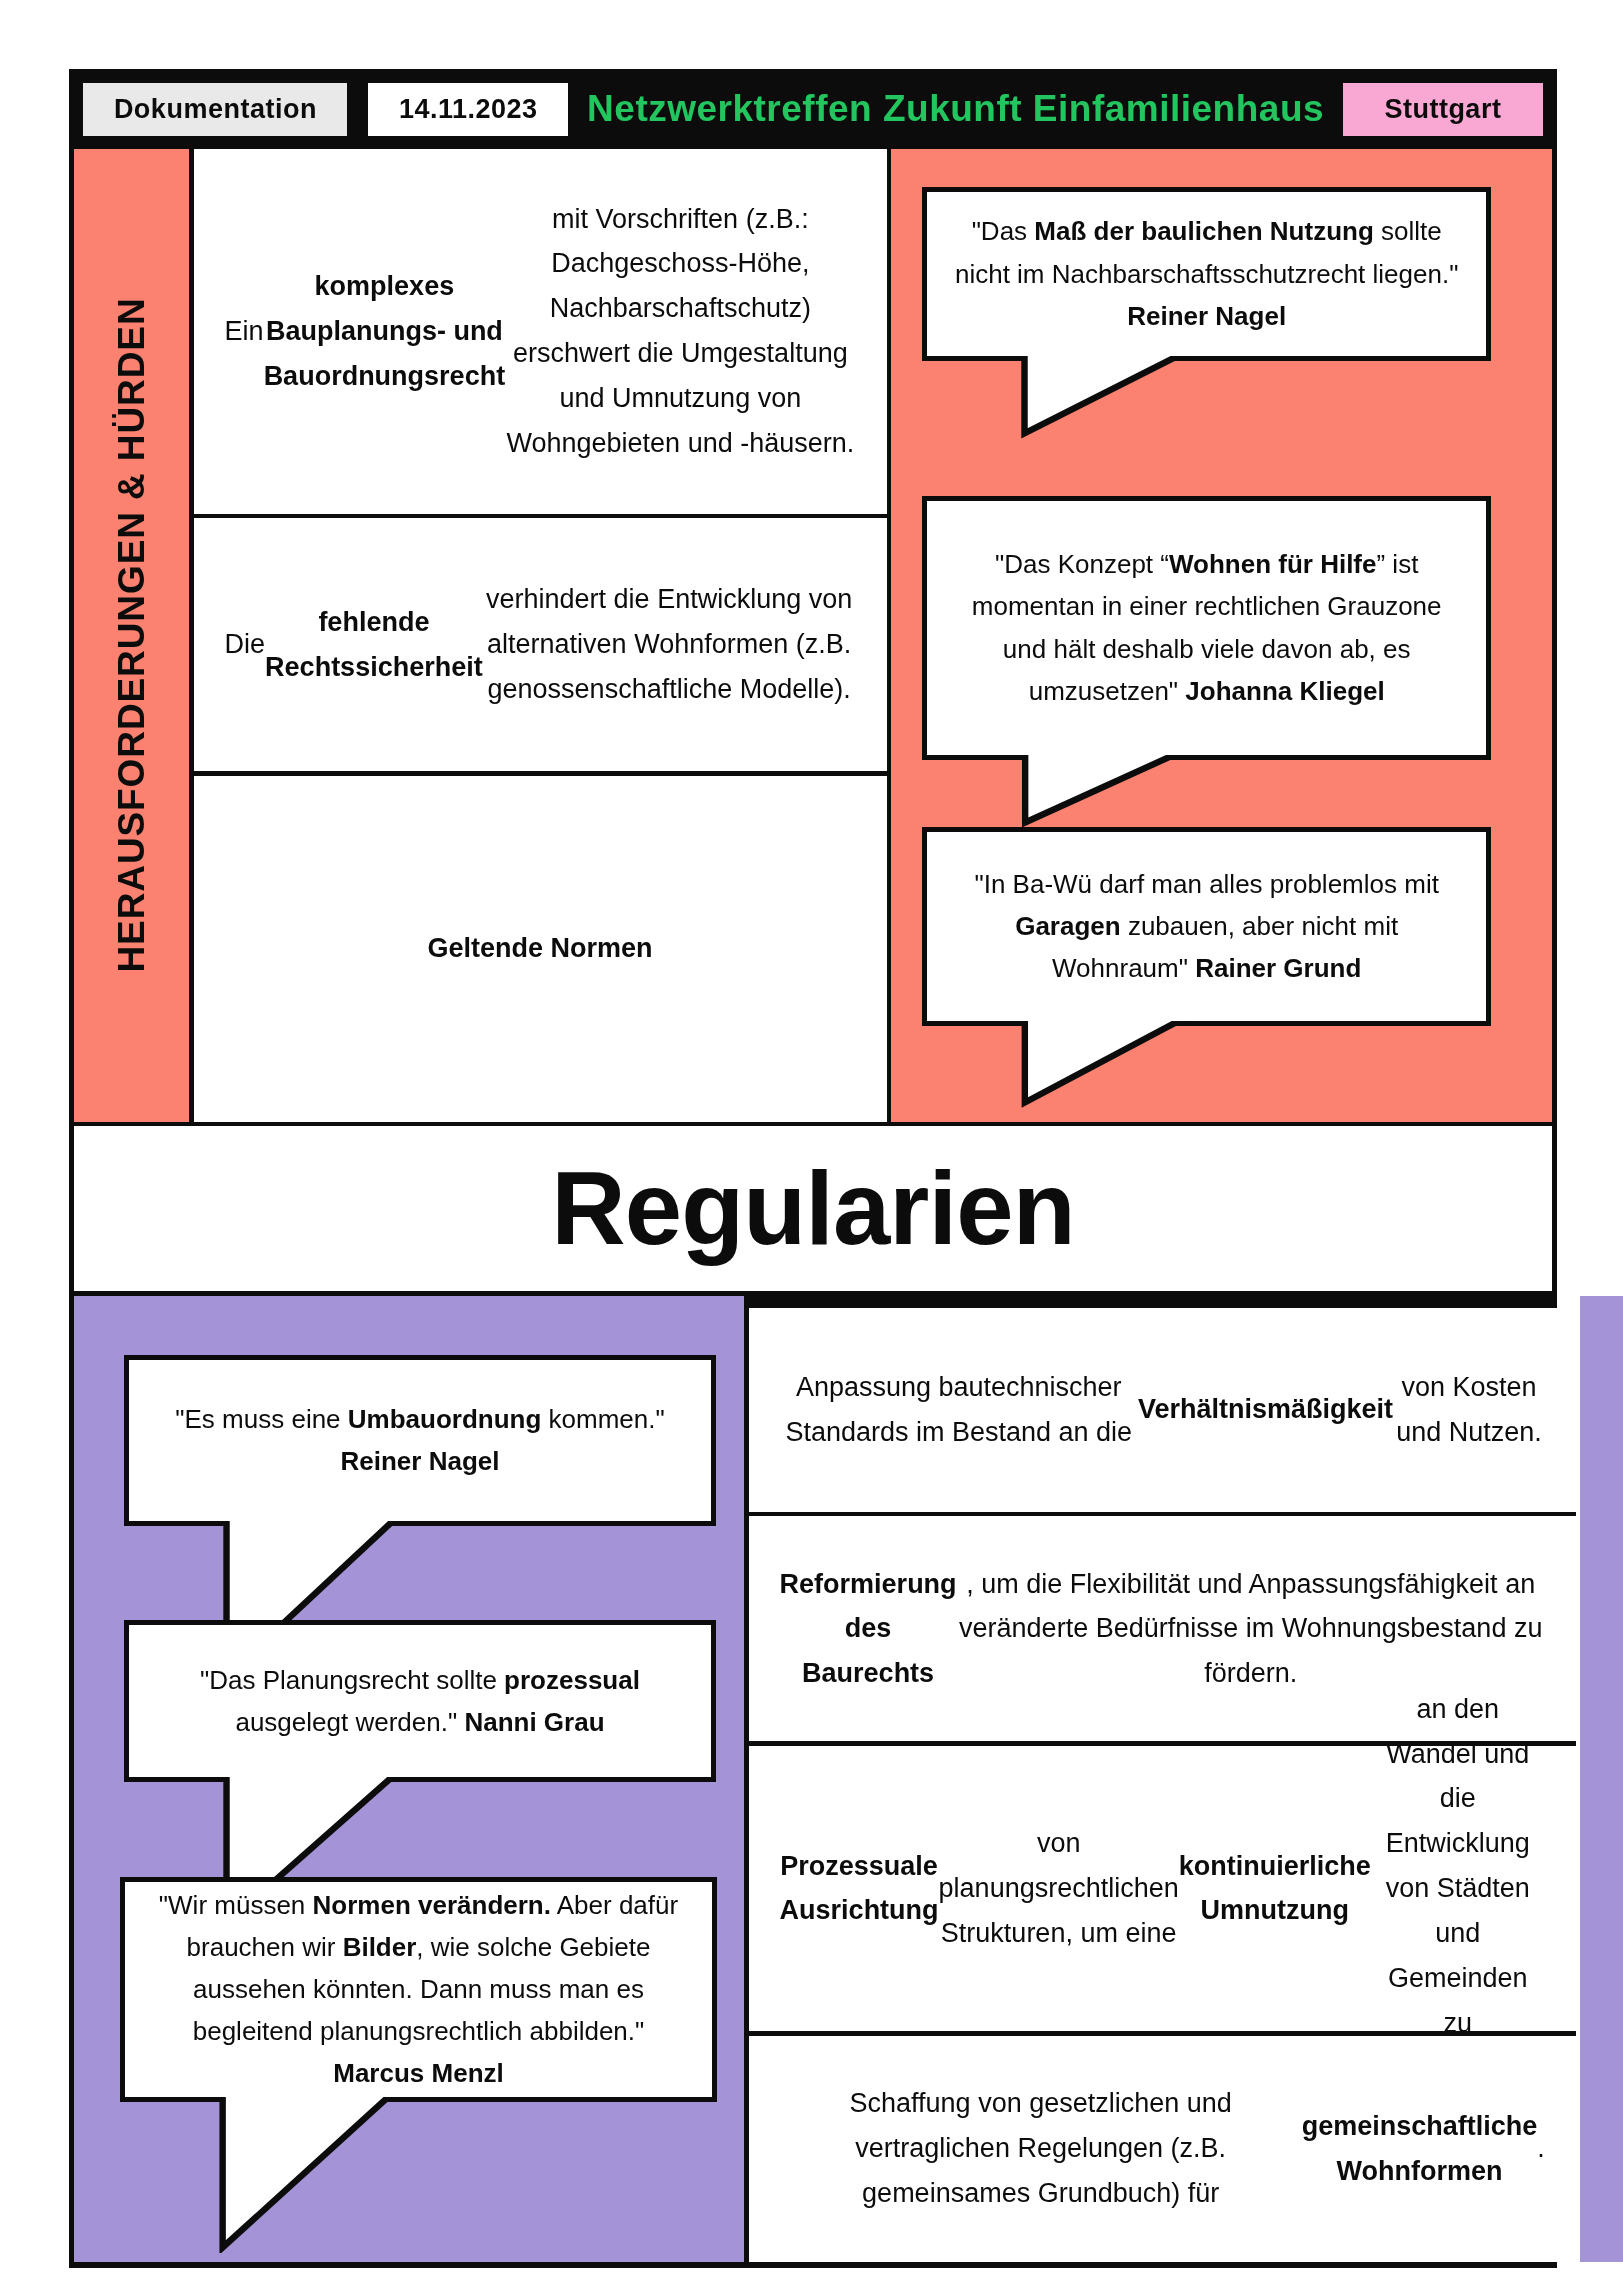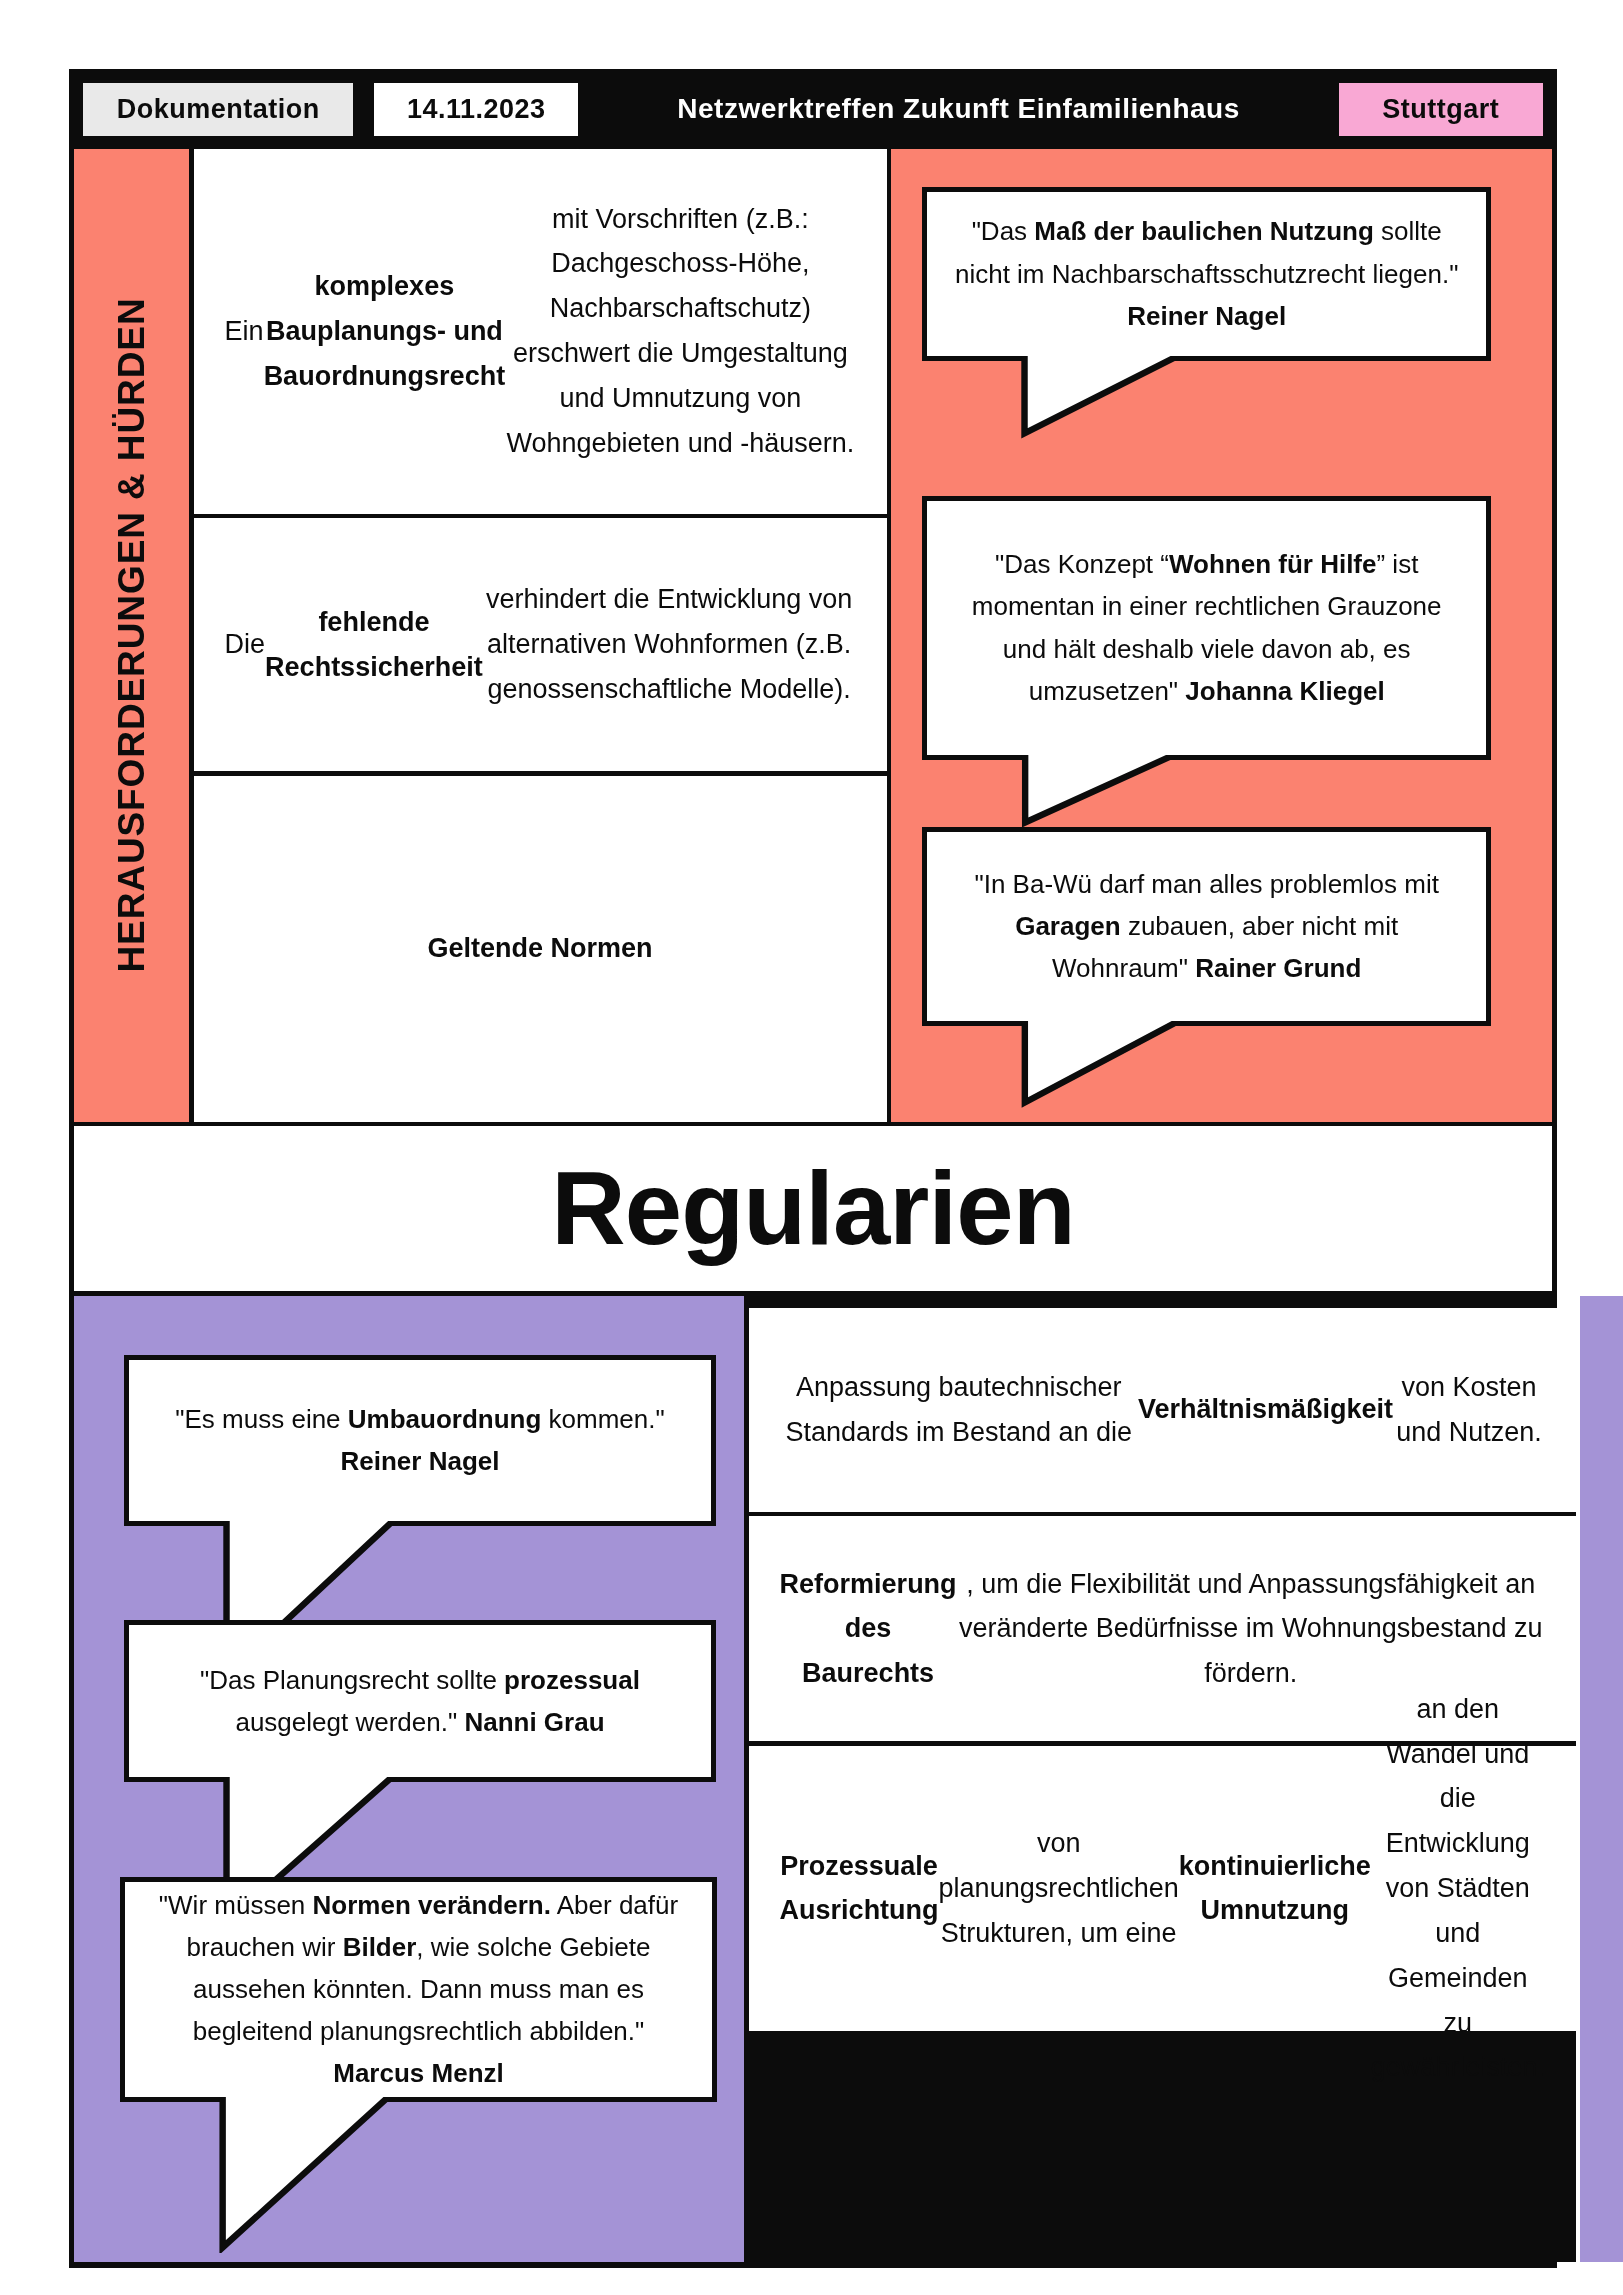--- a/index.html
+++ b/index.html
@@ -16,21 +16,21 @@
           background:var(--ink);border:5.5px solid var(--ink);
           display:flex;flex-direction:column;gap:4.6px;}
 
   
   .topbar{height:70px;background:var(--ink);display:flex;align-items:center;gap:17px;padding:0 7.3px;flex:0 0 auto;}
   .tag{height:57px;display:flex;align-items:center;justify-content:center;
        font-weight:bold;font-size:27px;border:2.8px solid var(--ink);letter-spacing:0.5px;}
   .tag.doc{width:274px;background:var(--graybox);}
   .tag.date{width:208px;background:#ffffff;}
   .tag.city{width:208px;background:#f9a8d4;}
-  .bartitle{flex:1;text-align:center;color:#ffffff;font-weight:bold;font-size:28px;letter-spacing:0.5px;white-space:nowrap;}
+  .bartitle{flex:1;text-align:center;color:#22c55e;font-weight:bold;font-size:37px;letter-spacing:0.5px;white-space:nowrap;}
 
   
   .top-section{height:973px;flex:0 0 auto;display:grid;grid-template-columns:115px 693px 1fr;gap:4.6px;background:var(--ink);}
   .bottom-section{height:966px;flex:0 0 auto;display:grid;grid-template-columns:670px 1fr 133px;gap:4.6px;background:var(--ink);}
 
   .side-strip{position:relative;}
   .side-strip.coral{background:var(--coral);}
   .side-strip.purple{background:var(--purple);}
   .vlabel{position:absolute;top:50%;left:50%;white-space:nowrap;font-weight:bold;}
   .vlabel.up{transform:translate(-50%,-50%) rotate(-90deg);font-size:37px;letter-spacing:0.9px;}
@@ -157,20 +157,25 @@
         <div class="tbox">
             <span class="b">Reformierung des Baurechts</span>
             <span>, um die Flexibilität und Anpassungsfähigkeit an veränderte Bedürfnisse im Wohnungsbestand zu fördern.</span>
           </div>
         <div class="tbox">
             <span class="b">Prozessuale Ausrichtung</span>
             <span> von planungsrechtlichen Strukturen, um eine </span>
             <span class="b">kontinuierliche Umnutzung</span>
             <span> an den Wandel und die Entwicklung von Städten und Gemeinden zu gewährleisten.</span>
           </div>
+        <div class="tbox">
+            <span>Schaffung von gesetzlichen und vertraglichen Regelungen (z.B. gemeinsames Grundbuch) für </span>
+            <span class="b">gemeinschaftliche Wohnformen</span>
+            <span>.</span>
+          </div>
       </div>
 
       <div class="side-strip purple">
         <span class="vlabel down">WEGE &amp; LÖSUNGEN</span>
       </div>
     </section>
 
   </div>
 </div>
 

